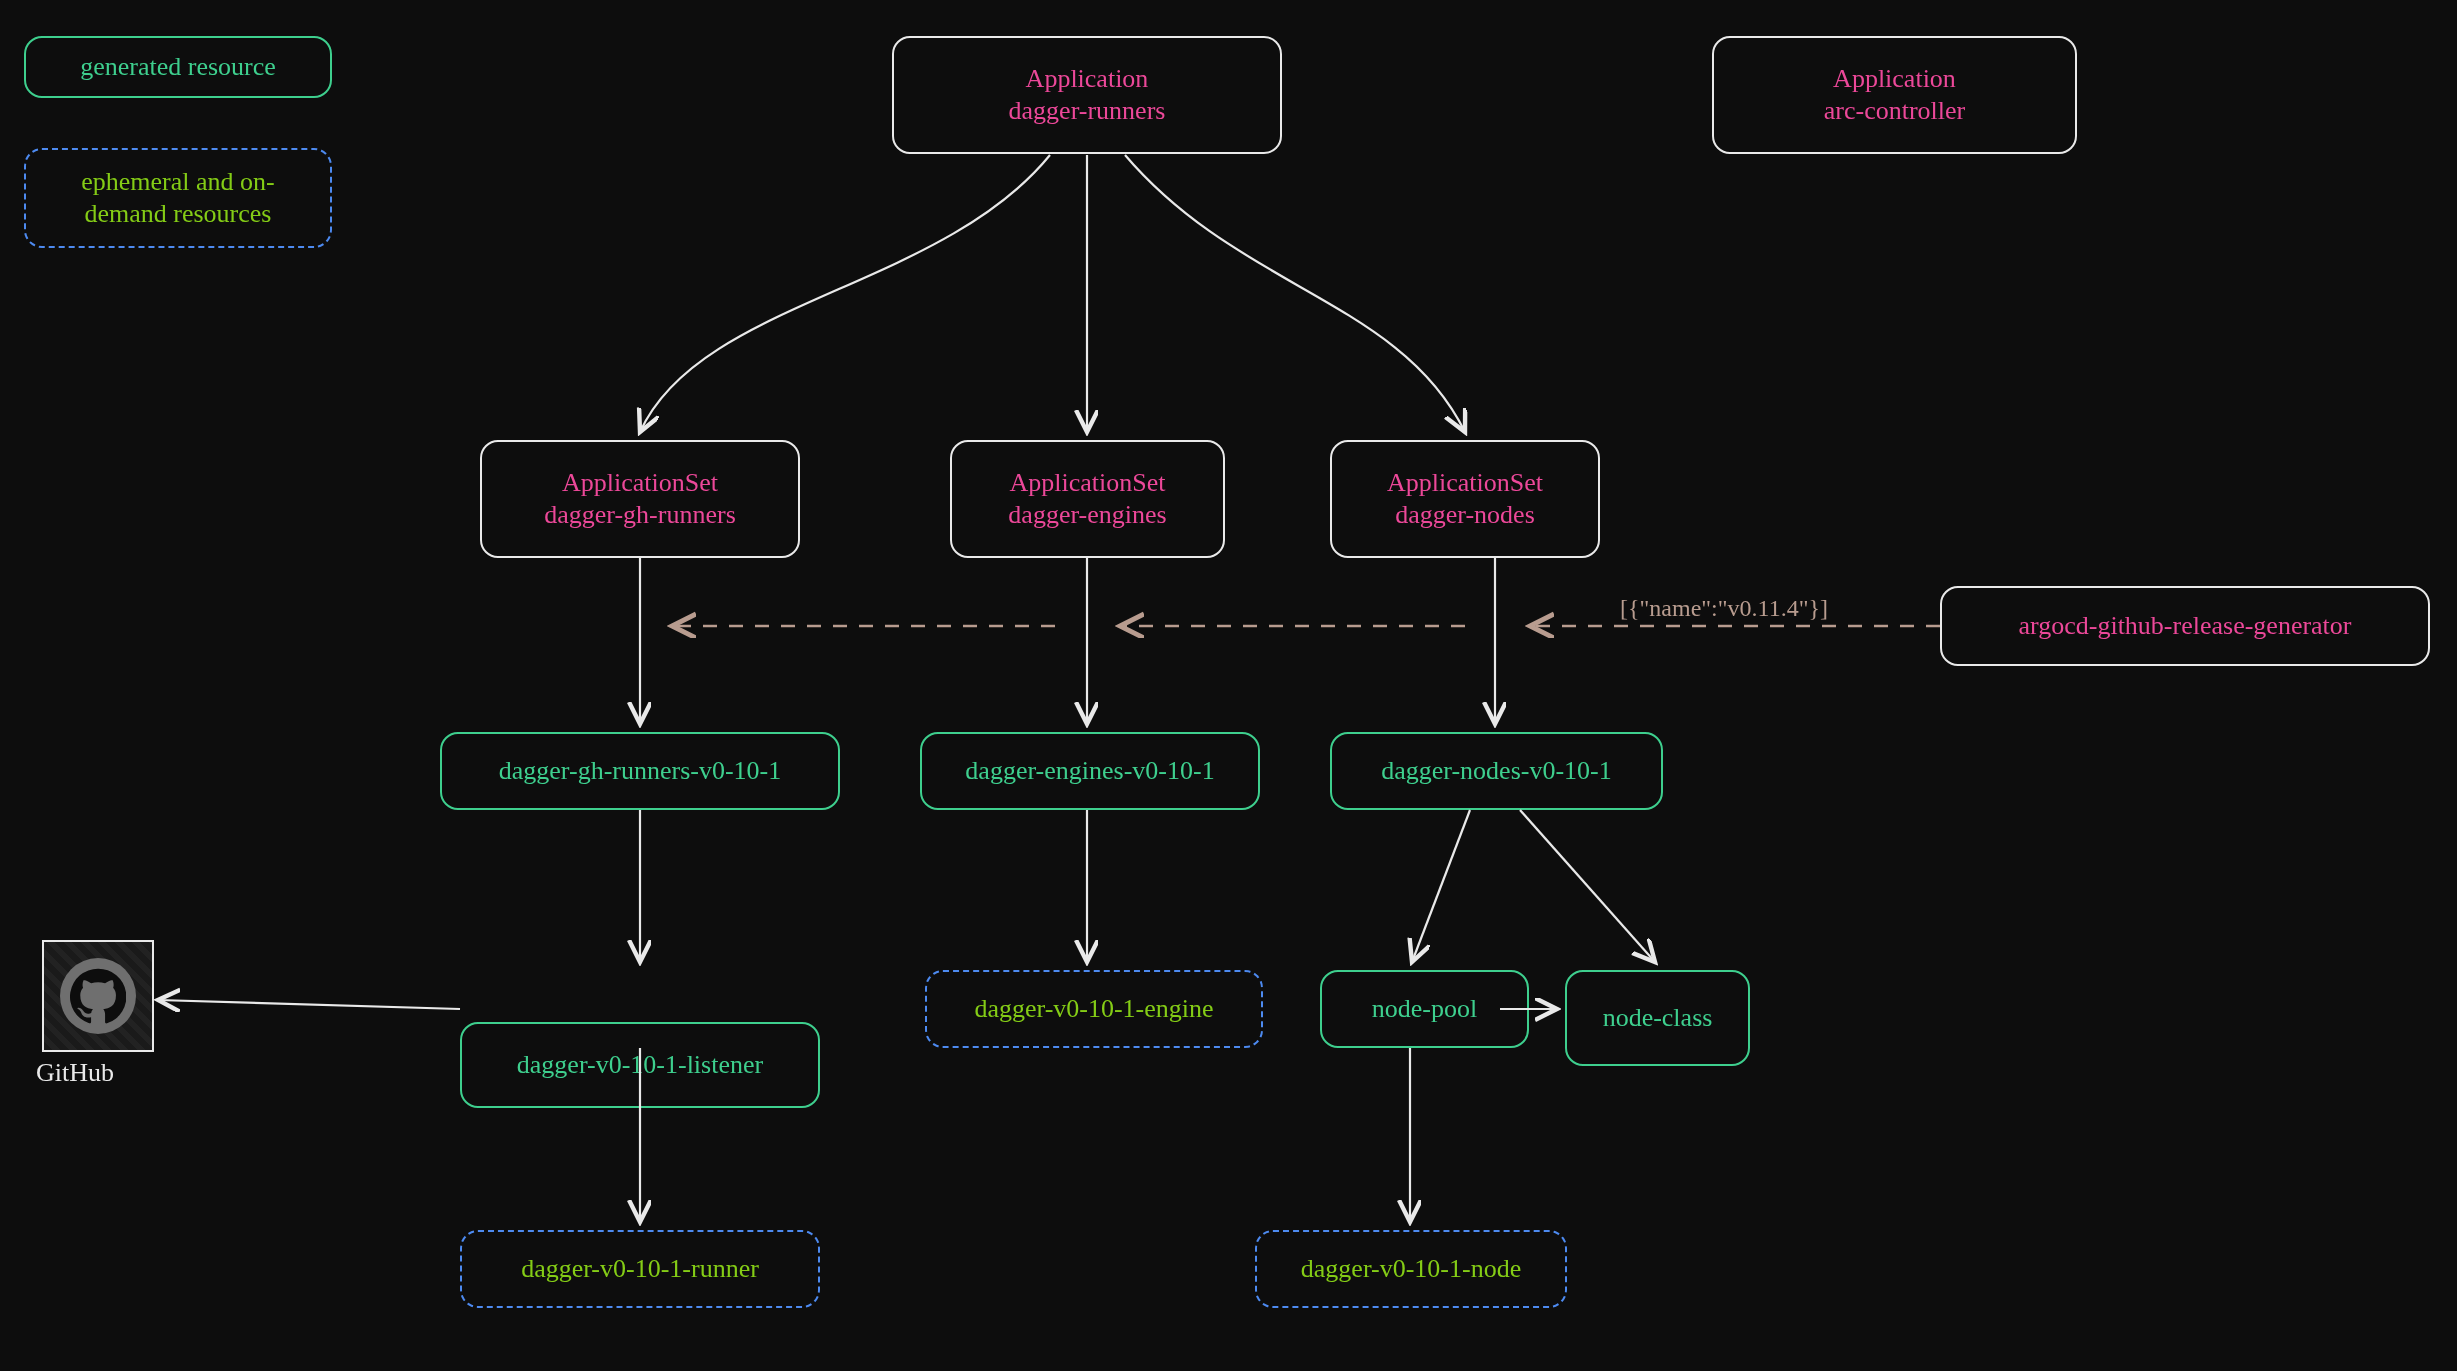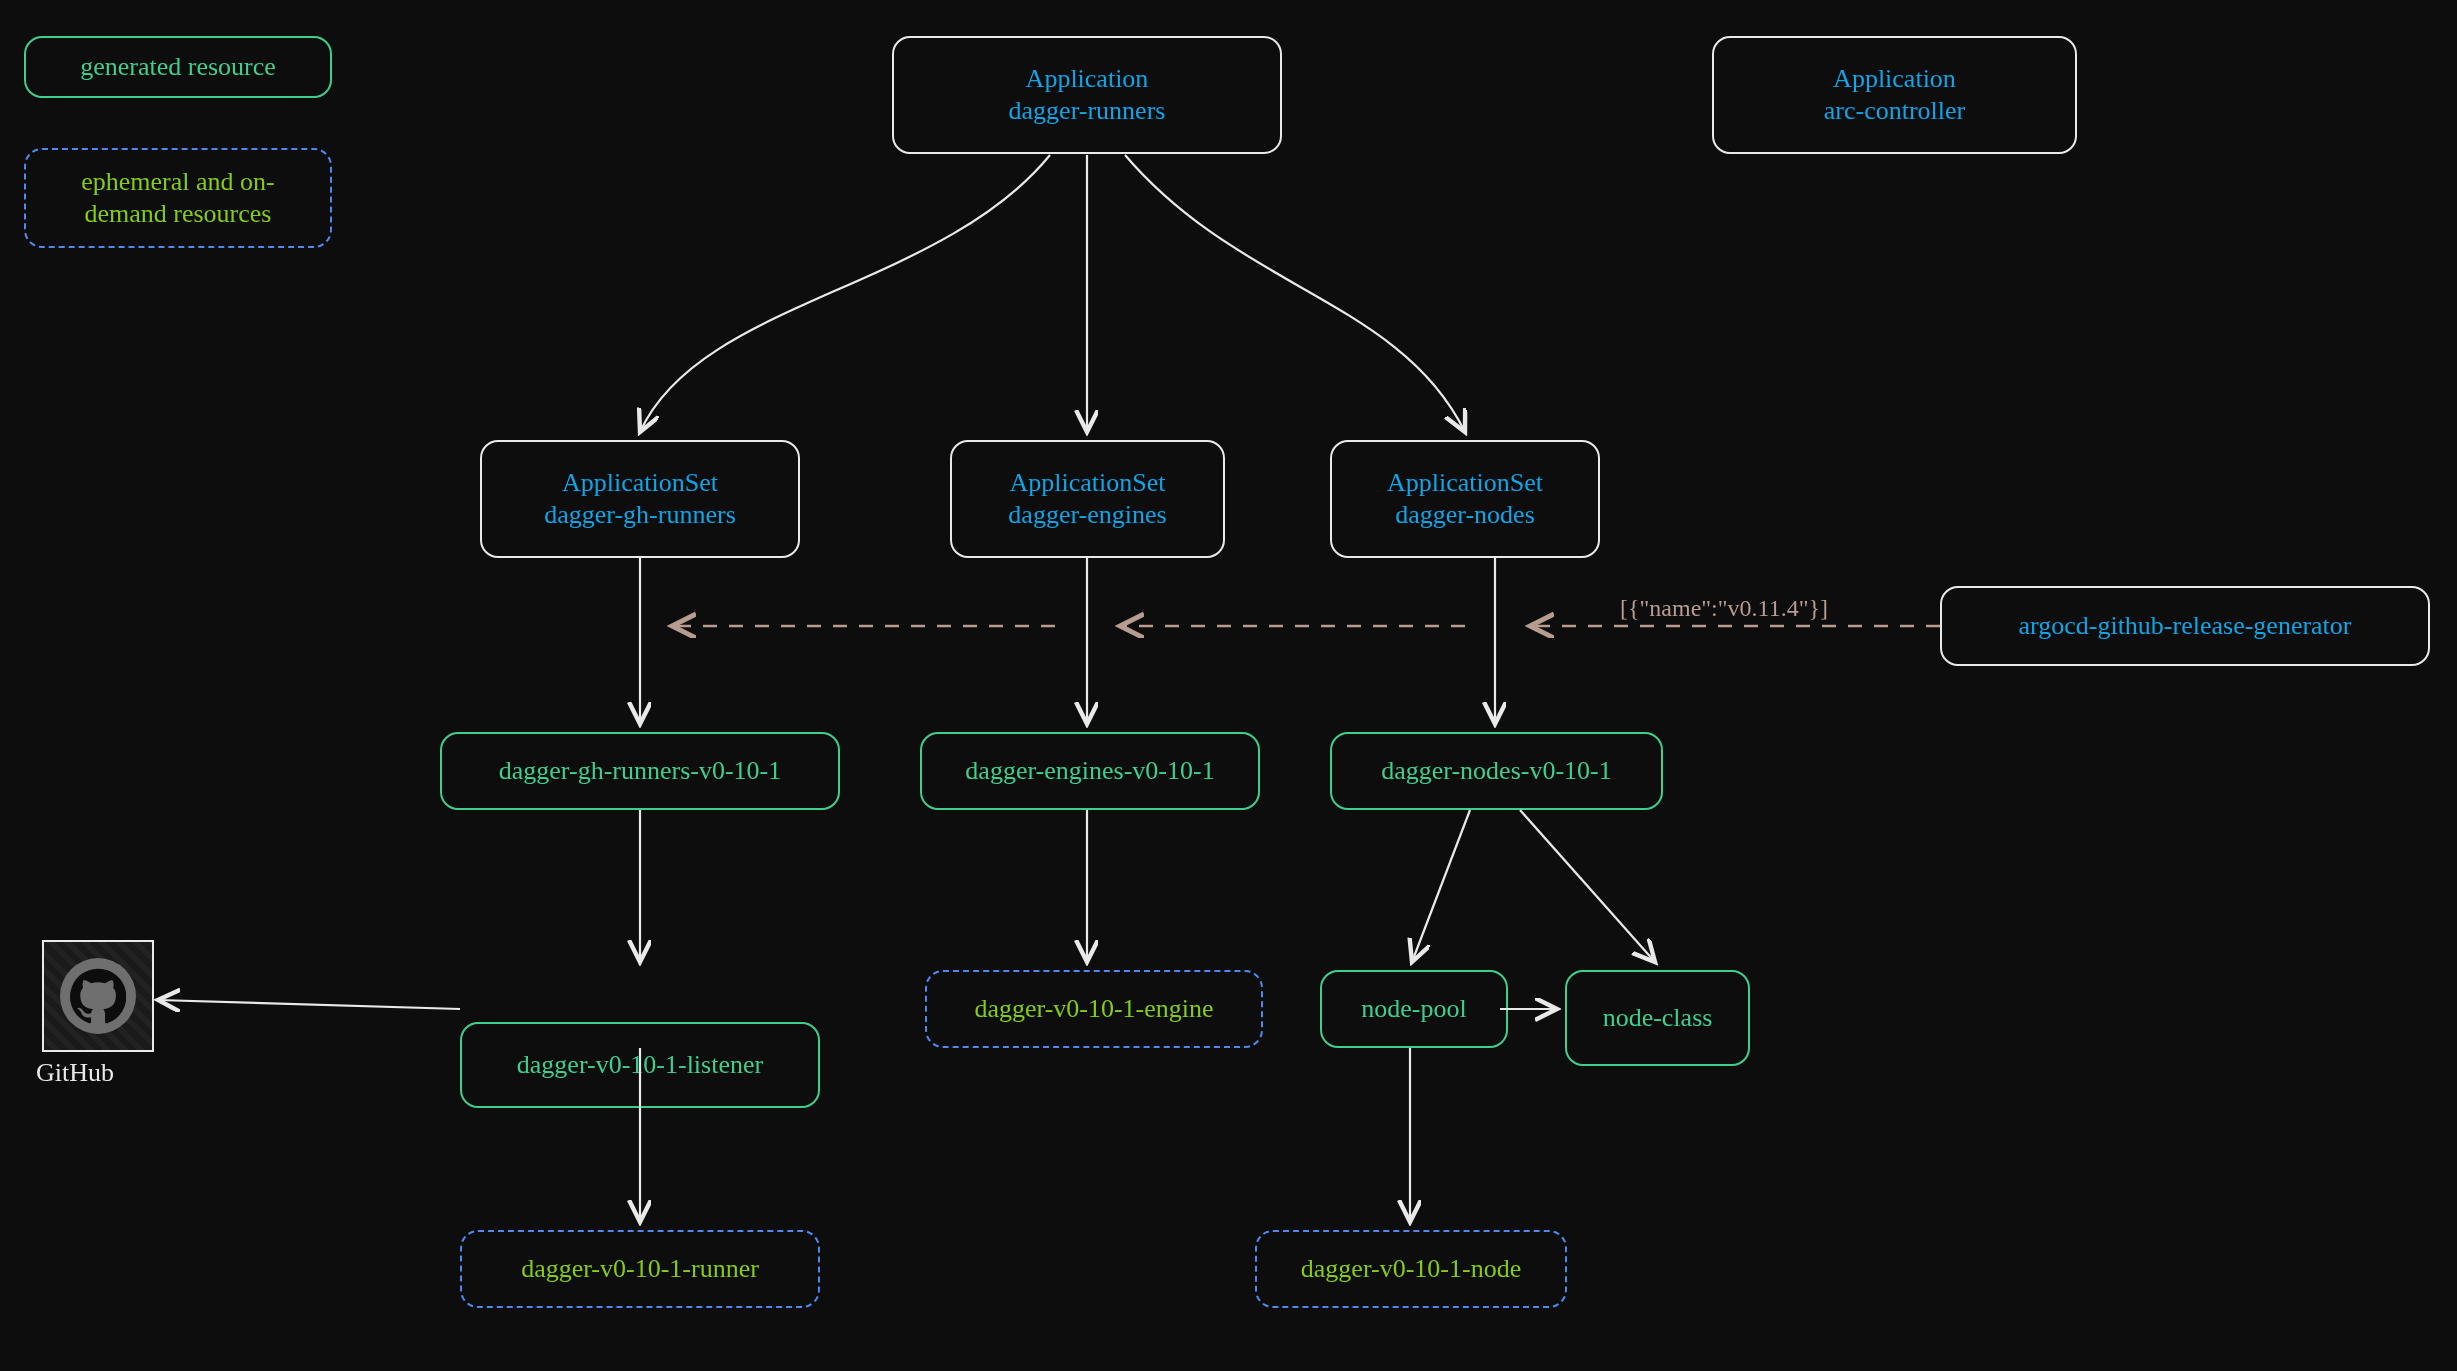--- a/index.html
+++ b/index.html
@@ -1,17 +1,17 @@
 <!DOCTYPE html>
 <html><head>
 <meta charset="utf-8">
 <style>
   html,body{margin:0;padding:0;background:#0d0d0d;color:#fff;font-family:"Comic Sans MS","Segoe Script","Segoe Print",cursive;width:2457px;height:1371px;position:relative;overflow:hidden}
   .node{position:absolute;border-radius:18px;display:flex;flex-direction:column;align-items:center;justify-content:center;text-align:center;padding:12px 22px;font-size:26px;line-height:1.25;box-sizing:border-box}
-  .white{border:2.5px solid #e9e9e9;color:#0ea5e9}
+  .white{border:2.5px solid #e9e9e9;color:#ec4899}
   .green{border:2.5px solid #3ecf8e;color:#3ecf8e}
   .blue{border:2.5px dashed #4d8af0;color:#84cc16}
   .edge-label{position:absolute;color:#b89c8f;font-size:24px}
   .github-label{position:absolute;color:#e9e9e9;font-size:26px}
   .gh-box{position:absolute;border:2.5px solid #e9e9e9;background:repeating-linear-gradient(45deg,#1a1a1a 0 6px,#222 6px 12px);display:flex;align-items:center;justify-content:center}
   .gh-circle{width:76px;height:76px;border-radius:50%;background:#6f6f6f;display:flex;align-items:center;justify-content:center}
   svg.arrows{position:absolute;inset:0;width:2457px;height:1371px;pointer-events:none}
 </style>
 </head>
 <body>
@@ -60,21 +60,21 @@
 <div class="node green" style="left:1330px;top:732px;width:333px;height:78px">
   <span>dagger-nodes-v0-10-1</span>
 </div>
 
 <div class="node green" style="left:460px;top:1022px;width:360px;height:86px">
   <span>dagger-v0-10-1-listener</span>
 </div>
 <div class="node blue" style="left:925px;top:970px;width:338px;height:78px">
   <span>dagger-v0-10-1-engine</span>
 </div>
-<div class="node green" style="left:1320px;top:970px;width:188px;height:78px">
+<div class="node green" style="left:1320px;top:970px;width:209px;height:78px">
   <span>node-pool</span>
 </div>
 <div class="node green" style="left:1565px;top:970px;width:185px;height:96px">
   <span>node-class</span>
 </div>
 
 <div class="node blue" style="left:460px;top:1230px;width:360px;height:78px">
   <span>dagger-v0-10-1-runner</span>
 </div>
 <div class="node blue" style="left:1255px;top:1230px;width:312px;height:78px">

